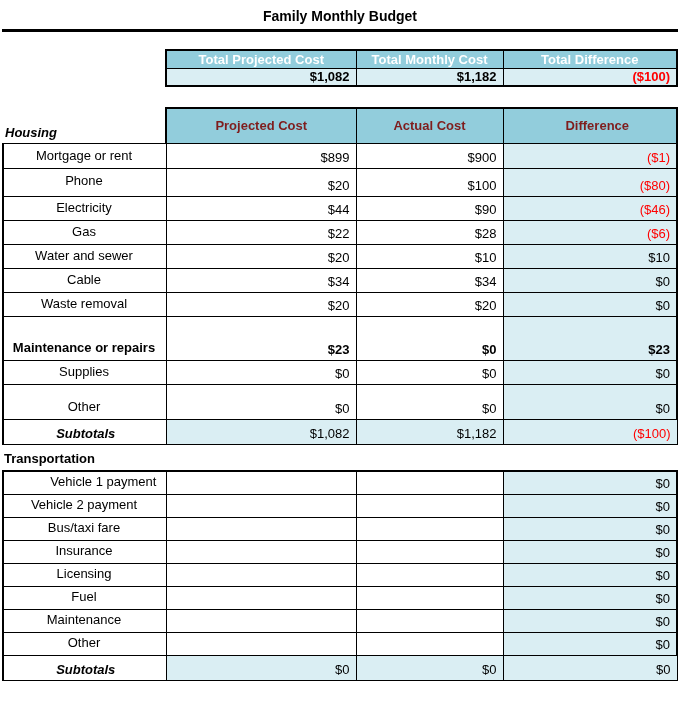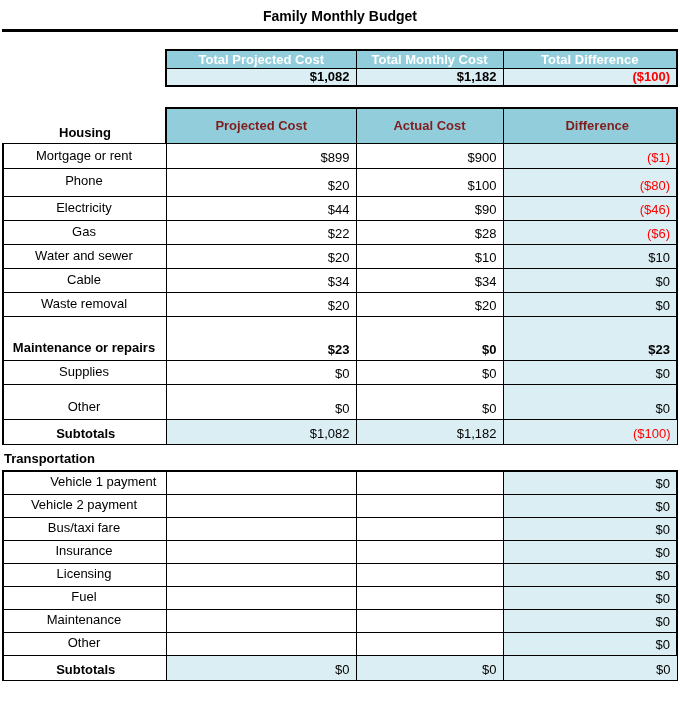--- a/index.html
+++ b/index.html
@@ -33,22 +33,22 @@
     background:var(--row-blue,#DAEEF3);font-weight:bold;text-align:right;
     border:1px solid #000;border-bottom:2px solid #000;height:17px;padding:0 6px 1px 0;
     vertical-align:middle;
   }
   .summary td:first-child{border-left:2px solid #000;}
   .summary td:last-child{border-right:2px solid #000;}
 
   
   .budget{width:674px;}
   .budget thead .section-cell{
-    border:none;background:transparent;text-align:center;vertical-align:bottom;
-    font-weight:bold;padding:0 0 3px 2px;height:35px;
+    border:none;background:transparent;text-align:left;vertical-align:bottom;
+    font-weight:bold;padding:0 0 3px 2px;height:35px;font-style:italic;
   }
   .budget th.hcell{
     background:var(--header-blue,#92CDDC);color:#7f1d1d;font-weight:bold;text-align:center;
     vertical-align:middle;border:1px solid #000;border-top:2px solid #000;height:35px;
   }
   .budget th.hfirst{border-left:2px solid #000;}
   .budget th.hlast{border-right:2px solid #000;padding-left:16px;}
 
   .budget tbody td, .budget tfoot td{border:1px solid #000;vertical-align:bottom;}
   .budget td.label-cell{text-align:center;padding:0 2px 3px 4px;border-left-width:2px;}
@@ -64,21 +64,21 @@
   .housing tbody tr:nth-child(8) td{height:44px;font-weight:bold;}
   .housing tbody tr:nth-child(10) td{height:35px;}
   
   .housing tbody tr:nth-child(2) td.label-cell{vertical-align:top;padding-top:2px;}
   .housing tbody tr:nth-child(2) .label-wrap{height:22px;overflow:hidden;}
 
   .subtotal-row td{
     border-top:2px solid #000;border-bottom:2px solid #000;height:25px;
   }
   .subtotal-row td.num{background:var(--row-blue,#DAEEF3);}
-  .subtotal-label{font-weight:bold;}
+  .subtotal-label{font-weight:bold;font-style:italic;}
 
   .section-heading{font-weight:bold;font-size:13px;margin:6px 0 3px 2px;height:16px;}
 
   .trans tbody td{height:23px;}
   .trans tbody tr:first-child td{border-top:2px solid #000;padding-left:39px;}
 
   .neg{color:var(--neg-red,#FF0000);}
 </style>
 </head>
 <body>

